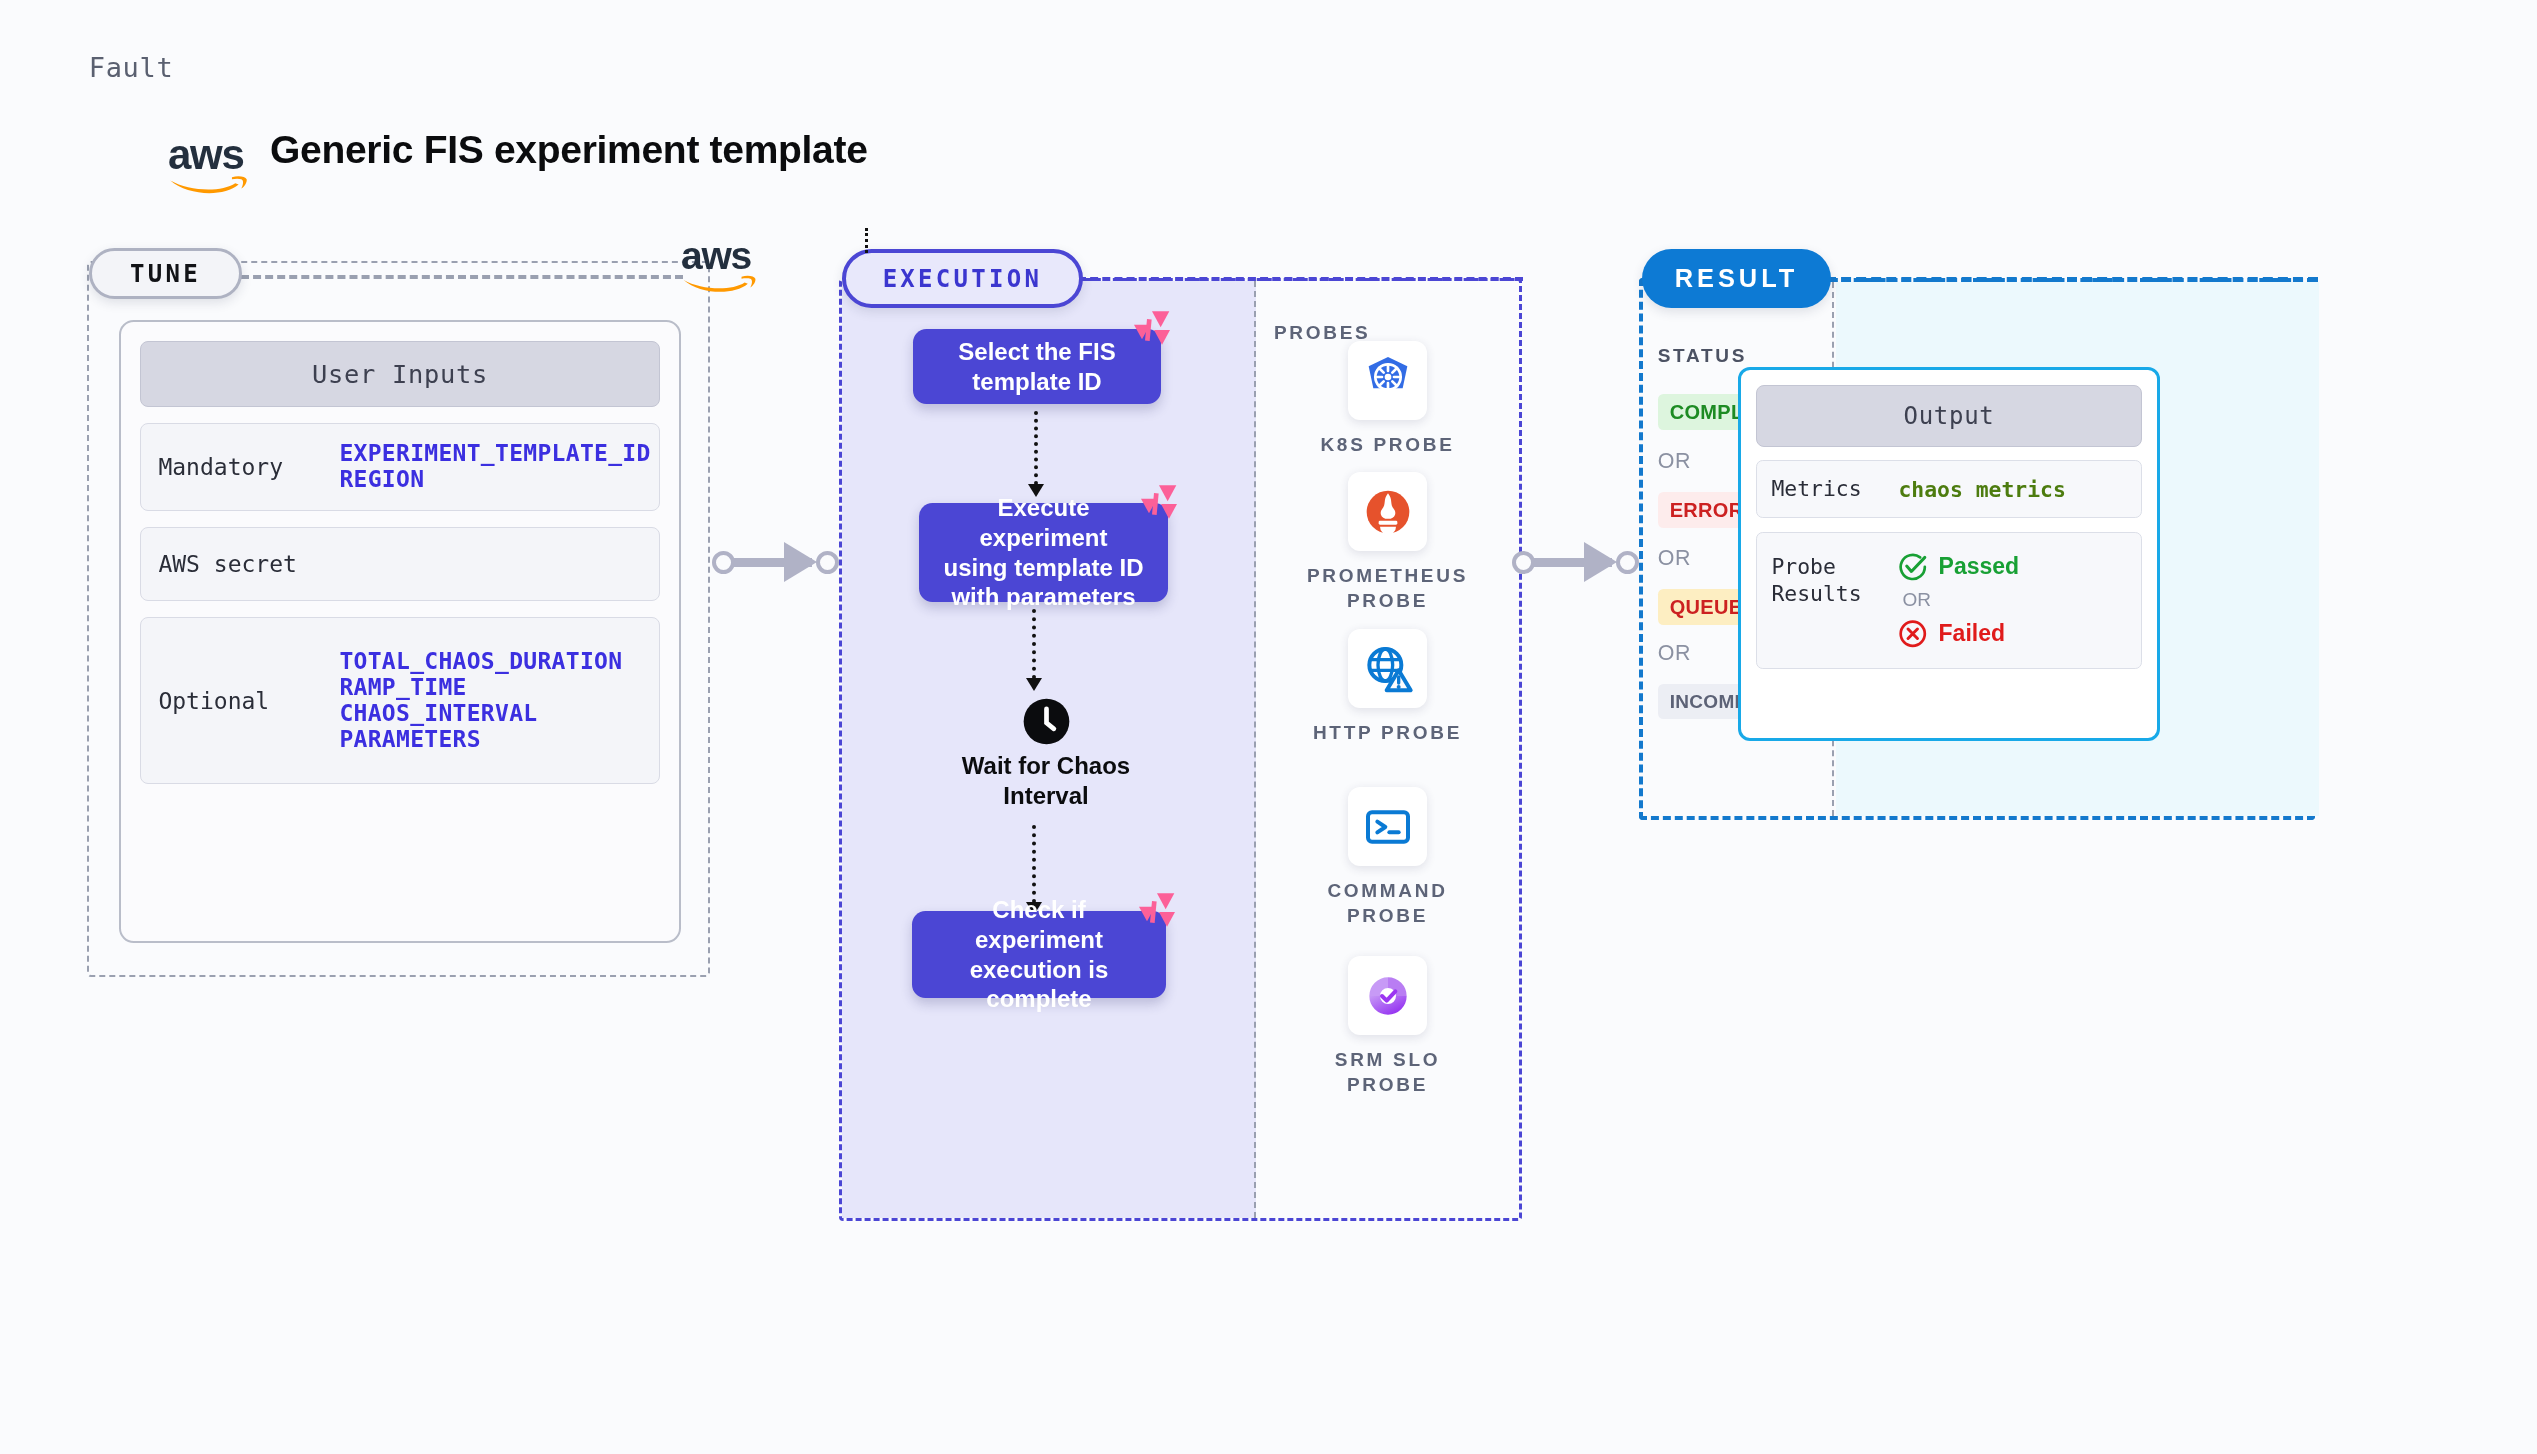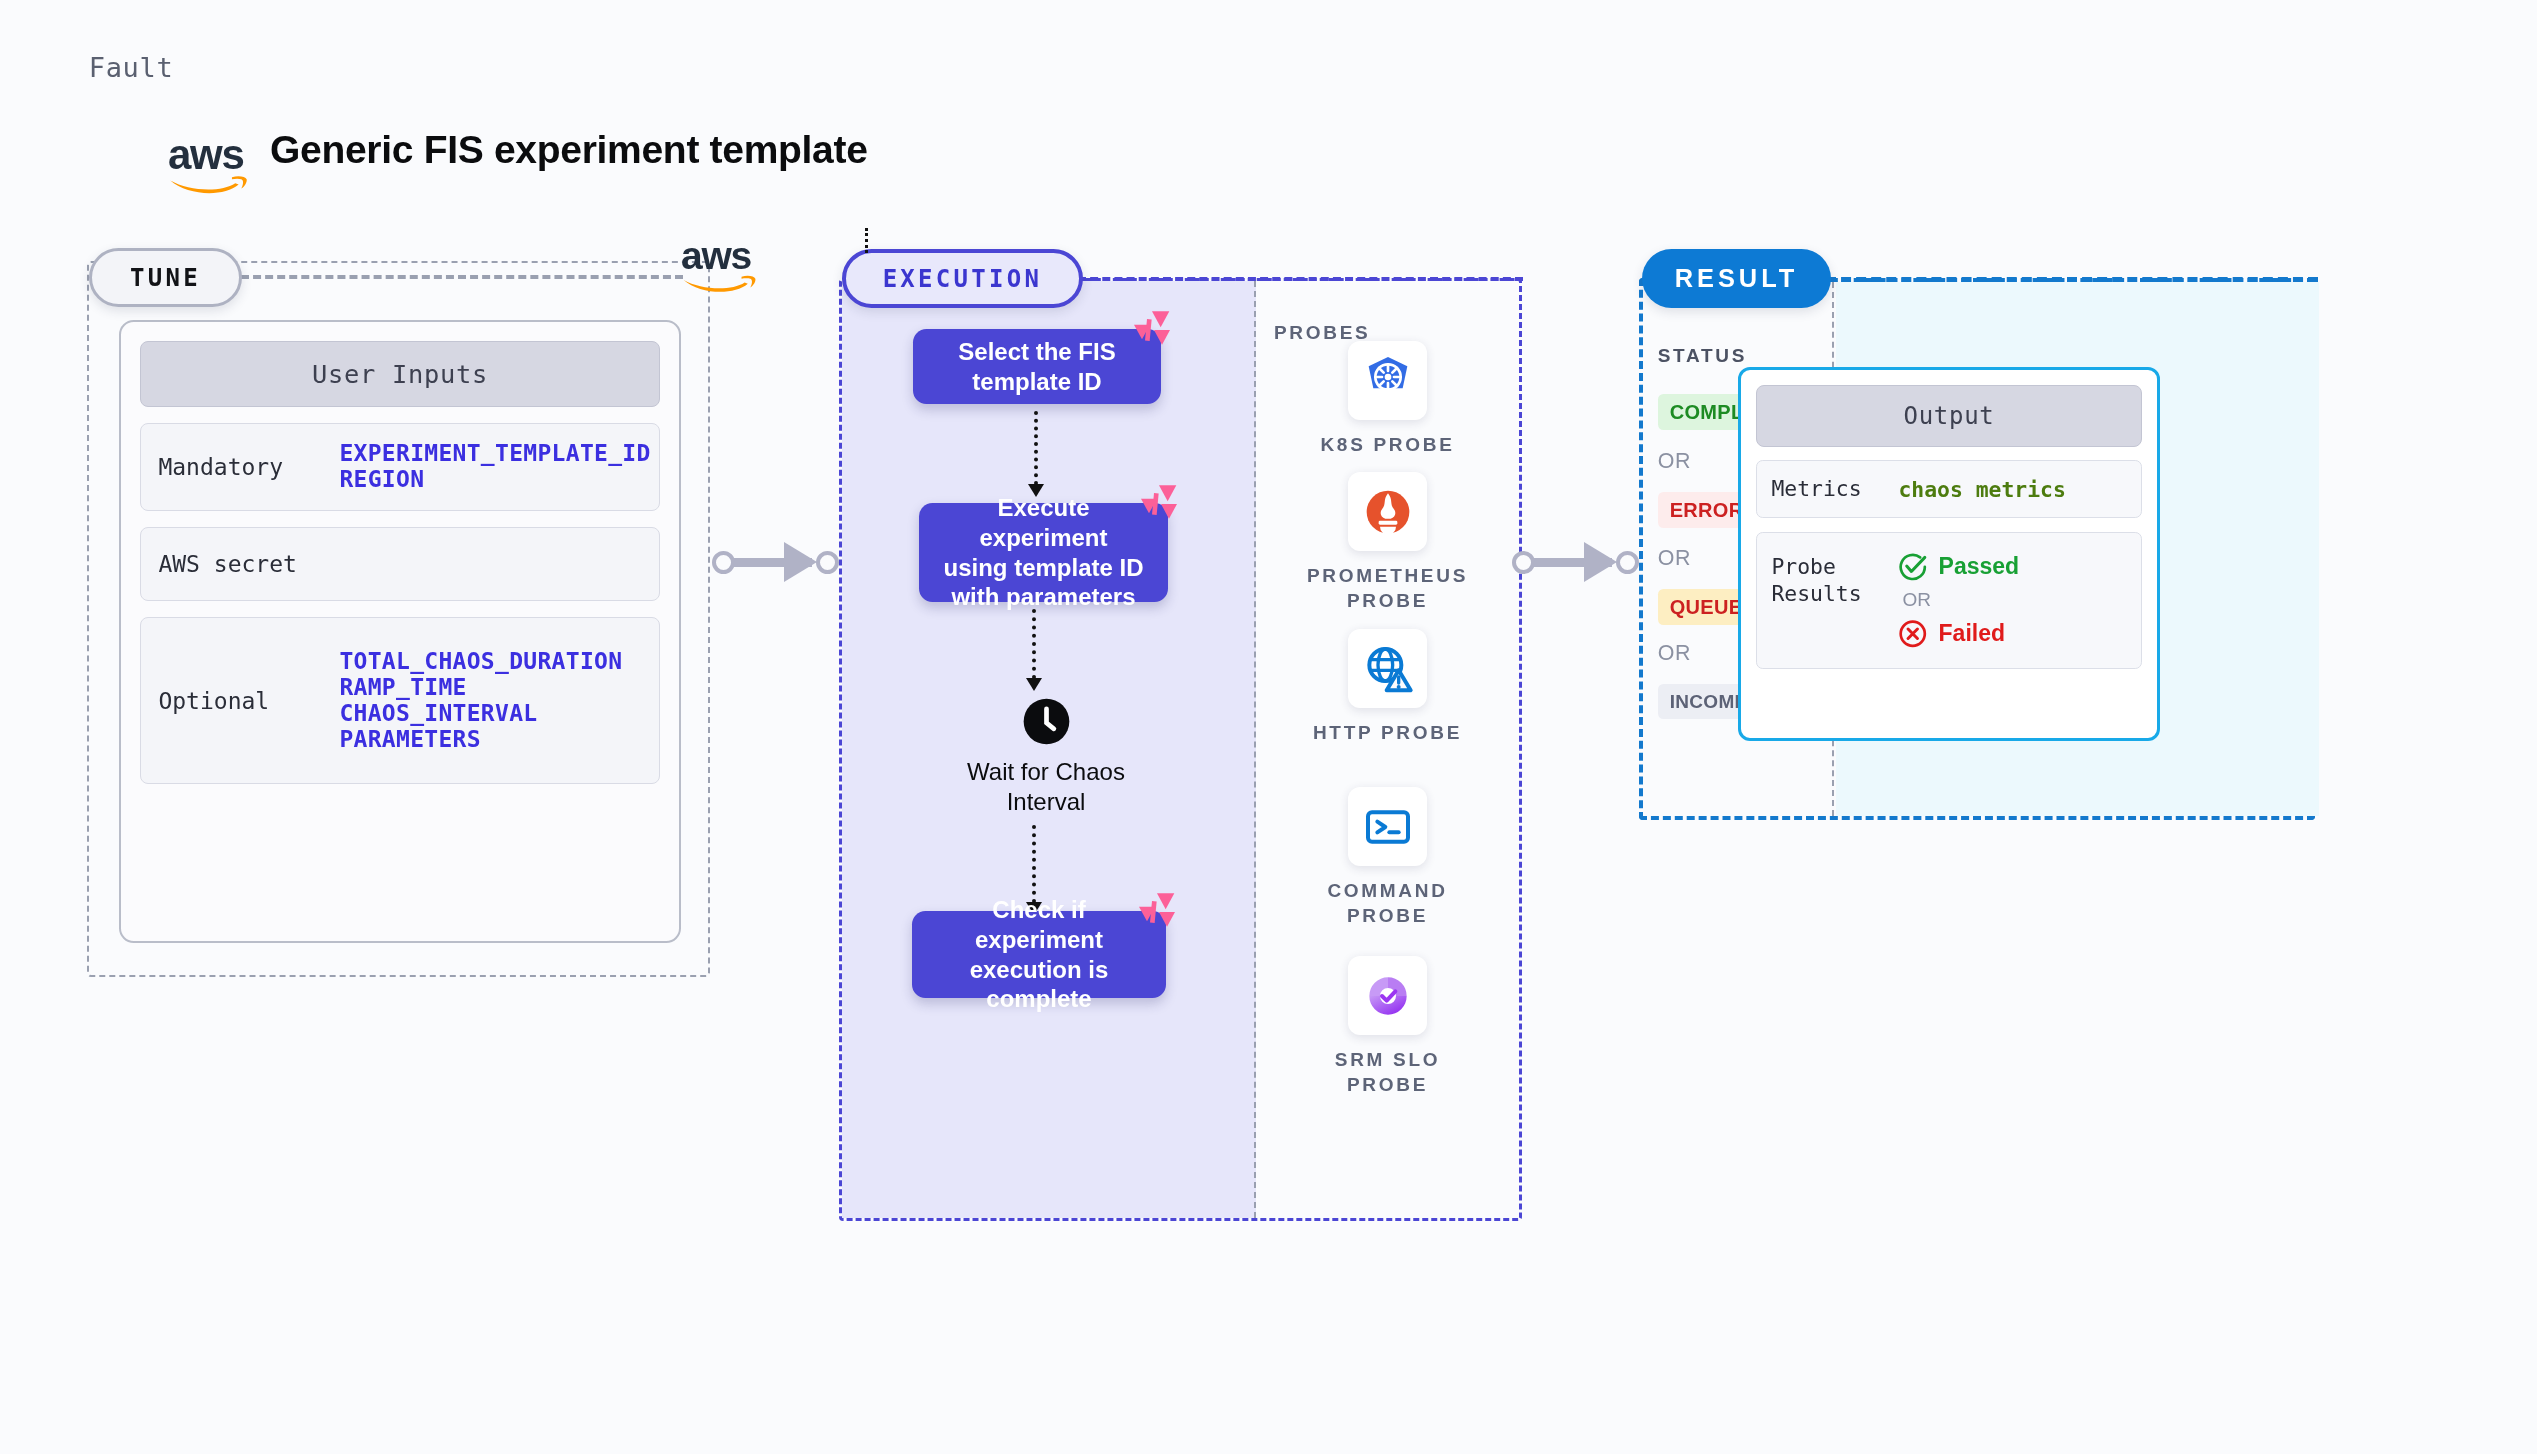--- a/index.html
+++ b/index.html
@@ -38,21 +38,21 @@
     box-shadow: 0 4px 10.7px rgba(40,45,80,0.13);
     font-weight: 700;
   }
 
   
   #tune-region {
     position: absolute; left: 87px; top: 261px; width: 623px; height: 716px;
     border: 2.7px dashed #9aa0b0; border-radius: 4px; background: transparent;
   }
   #tune-badge {
-    left: 89px; top: 248px; width: 153px; height: 59px;
+    left: 89px; top: 248px; width: 153px; height: 51px;
     background: #f3f4f8; border: 3.3px solid #aeb2c2; color: #121317;
     font-family: "DejaVu Sans Mono", monospace; font-size: 24px; letter-spacing: 3.3px;
   }
   #tune-dash-line {
     position: absolute; left: 241px; top: 275px; width: 442px; height: 0;
     border-top: 4px dashed #9aa0b0;
   }
   #aws-mark-line { position: absolute; left: 681px; top: 236px; width: 80px; height: 74px; }
   #aws-mark-line .aws-wordmark { font-size: 39px; }
   #aws-mark-line .aws-swoosh { top: 37px; width: 75px; height: 21.4px; }
@@ -119,21 +119,21 @@
   }
   .flow-arrow .head {
     position: absolute; left: -6px; bottom: 0;
     border-left: 8px solid transparent; border-right: 8px solid transparent;
     border-top: 13.4px solid #111;
   }
 
   #wait-node { position: absolute; left: 919px; top: 698px; width: 254px; text-align: center; }
   .clock-icon { width: 47px; height: 47px; margin: 0 auto; display: block; }
   #wait-node .wait-label {
-    margin-top: 12px; font-size: 24px; font-weight: 400; color: #0b0c0e; line-height: 1.24;
+    margin-top: 6px; font-size: 24px; font-weight: 700; color: #0b0c0e; line-height: 1.24;
   }
 
   
   #probes-pane { position: absolute; left: 416px; top: 16px; width: 265px; height: 100%; }
   #probes-title {
     position: absolute; left: 16px; top: 25.4px;
     font-size: 19px; font-weight: 700; color: #5d6478; letter-spacing: 2.7px;
   }
   .probe-item { position: absolute; width: 265px; text-align: center; }
   .probe-tile {

